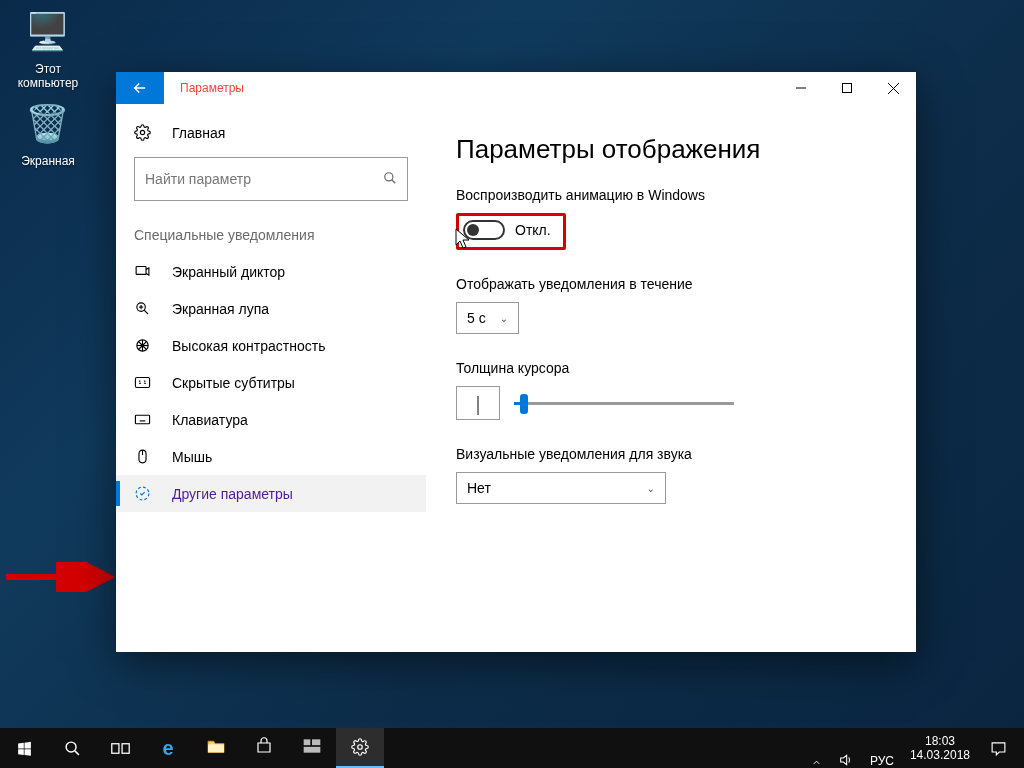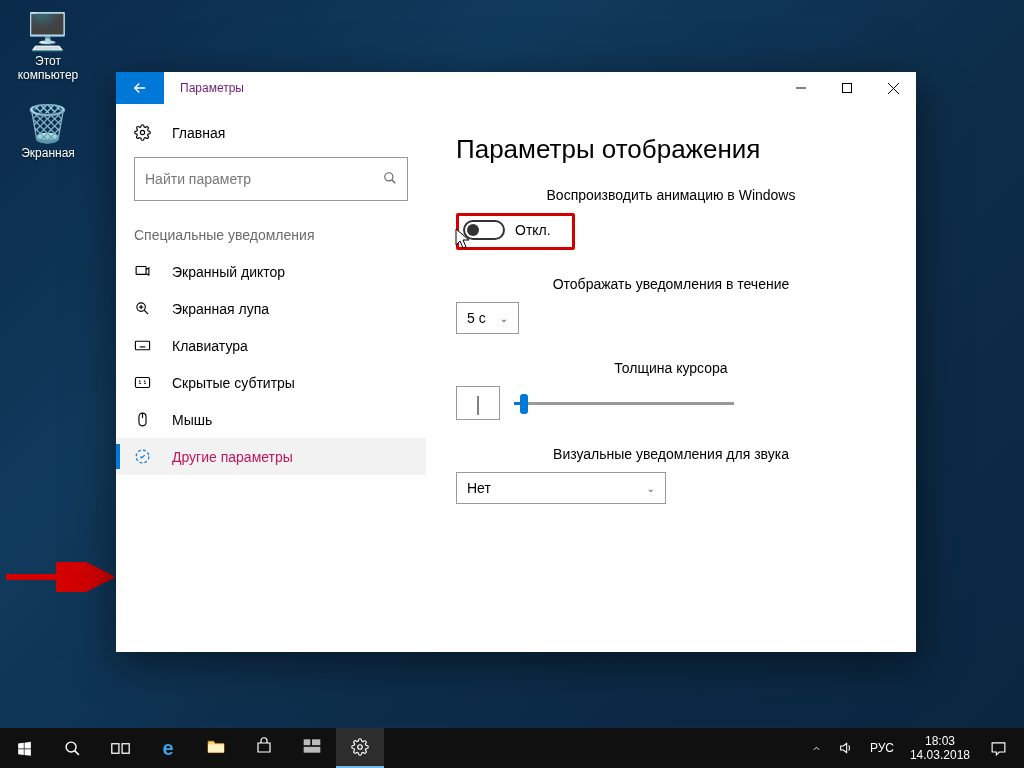--- a/index.html
+++ b/index.html
@@ -19,21 +19,21 @@
     width: 80px;
     text-align: center;
     color: #fff;
     font-size: 12px;
     cursor: pointer;
   }
   .desktop-icon .glyph {
     font-size: 36px;
     line-height: 40px;
   }
-  .desktop-icon .label { margin-top: 2px; text-shadow: 0 1px 2px rgba(0,0,0,.6);}
+  .desktop-icon .label { margin-top: 10px; text-shadow: 0 1px 2px rgba(0,0,0,.6);}
   
   .red-arrow {
     position: absolute;
     left: 4px; top: 562px;
     width: 110px; height: 30px;
     pointer-events: none;
   }
   
   .window {
     position: absolute;
@@ -55,21 +55,21 @@
     background: #0078d7;
     color: #fff;
     display: flex; align-items: center; justify-content: center;
     font-size: 16px;
     cursor: pointer;
   }
   .title-text {
     flex: 1;
     padding-left: 16px;
     display: flex; align-items: center;
-    color: #701a75;
+    color: #ef4444;
   }
   .win-controls { display: flex; }
   .win-btn {
     width: 46px;
     display: flex; align-items: center; justify-content: center;
     cursor: pointer;
     font-size: 12px;
   }
   .window-body {
     flex: 1;
@@ -86,21 +86,21 @@
     padding: 10px 18px;
     cursor: pointer;
     color: #000;
   }
   .sb-row.section-title {
     color: #6b6b6b;
     cursor: default;
     padding-top: 14px; padding-bottom: 10px;
   }
   .sb-row.selected {
-    color: #be185d;
+    color: #4c1d95;
     position: relative;
     background: #f2f2f2;
   }
   .sb-row.selected::before {
     content: "";
     position: absolute;
     left: 0; top: 6px; bottom: 6px;
     width: 4px;
     background: #0078d7;
   }
@@ -126,21 +126,21 @@
     flex: 1;
     padding: 18px 30px;
     overflow: auto;
   }
   h1.page-title {
     font-weight: 400;
     font-size: 26px;
     margin: 12px 0 22px;
   }
   .setting-block { margin-bottom: 26px; }
-  .setting-label { margin-bottom: 10px; font-size: 14px; text-align: center; }
+  .setting-label { margin-bottom: 10px; font-size: 14px; }
   .toggle {
     display: inline-flex; align-items: center;
     cursor: pointer;
   }
   .toggle-track {
     width: 42px; height: 20px;
     border: 2px solid #333;
     border-radius: 12px;
     position: relative;
     margin-right: 10px;
@@ -157,21 +157,21 @@
     background: #0078d7;
     border-color: #0078d7;
   }
   .toggle.on .toggle-track .knob {
     background: #fff;
     left: auto; right: 2px;
   }
   .highlight-box {
     border: 3px solid #d40000;
     display: inline-block;
-    padding: 4px 21px 4px 4px;
+    padding: 4px 12px 4px 4px;
     border-radius: 2px;
   }
   .select-box {
     display: inline-flex; align-items: center;
     border: 1px solid #999;
     height: 32px;
     padding: 0 10px;
     min-width: 60px;
     cursor: pointer;
   }
@@ -239,21 +239,21 @@
     border-bottom: 2px solid #76b9ed;
   }
   .tb-right {
     margin-left: auto;
     display: flex; align-items: center;
     font-size: 12px;
     padding-right: 6px;
   }
   .tb-right .tb-item {
     padding: 0 8px;
-    display: flex; align-items: center;
+    display: flex; align-items: flex-end;
     height: 100%;
     cursor: pointer;
   }
   .tb-clock { text-align: center; line-height: 1.2; padding: 0 8px; }
   .tb-notif {
     width: 40px;
     display: flex; align-items: center; justify-content: center;
   }
 </style>
 </head>
@@ -350,43 +350,55 @@
           <svg width="17" height="17" viewBox="0 0 24 24" fill="none" stroke="#000" stroke-width="1.6">
               <circle cx="10" cy="10" r="6"></circle>
               <line x1="10" y1="7" x2="10" y2="13"></line>
               <line x1="7" y1="10" x2="13" y2="10"></line>
               <line x1="20" y1="20" x2="14.5" y2="14.5"></line>
             </svg>
         </span>
         <span>Экранная лупа</span>
       </div>
 
+      <div class="sb-row">
+        <span class="sb-icon">
+          <svg width="17" height="17" viewBox="0 0 24 24" fill="none" stroke="#000" stroke-width="1.6">
+              <circle cx="12" cy="12" r="8"></circle>
+              <line x1="12" y1="4" x2="12" y2="20"></line>
+              <line x1="4" y1="12" x2="20" y2="12"></line>
+              <line x1="6" y1="6" x2="18" y2="18"></line>
+              <line x1="18" y1="6" x2="6" y2="18"></line>
+            </svg>
+        </span>
+        <span>Высокая контрастность</span>
+      </div>
+
+      <div class="sb-row">
+        <span class="sb-icon">
+          <svg width="17" height="17" viewBox="0 0 24 24" fill="none" stroke="#000" stroke-width="1.6">
+              <rect x="2" y="5" width="20" height="14" rx="2"></rect>
+              <path d="M7 13h3M14 13h3M7 10h2M14 10h2"></path>
+            </svg>
+        </span>
+        <span>Скрытые субтитры</span>
+      </div>
 
       <div class="sb-row">
         <span class="sb-icon">
           <svg width="17" height="17" viewBox="0 0 24 24" fill="none" stroke="#000" stroke-width="1.6">
               <rect x="2" y="6" width="20" height="12" rx="1"></rect>
               <line x1="6" y1="10" x2="6" y2="10"></line>
               <line x1="10" y1="10" x2="10" y2="10"></line>
               <line x1="14" y1="10" x2="14" y2="10"></line>
               <line x1="18" y1="10" x2="18" y2="10"></line>
               <line x1="8" y1="14" x2="16" y2="14"></line>
             </svg>
         </span>
         <span>Клавиатура</span>
-      </div>
-
-      <div class="sb-row">
-        <span class="sb-icon">
-          <svg width="17" height="17" viewBox="0 0 24 24" fill="none" stroke="#000" stroke-width="1.6">
-              <rect x="2" y="5" width="20" height="14" rx="2"></rect>
-              <path d="M7 13h3M14 13h3M7 10h2M14 10h2"></path>
-            </svg>
-        </span>
-        <span>Скрытые субтитры</span>
       </div>
 
       <div class="sb-row">
         <span class="sb-icon">
           <svg width="17" height="17" viewBox="0 0 24 24" fill="none" stroke="#000" stroke-width="1.6">
               <rect x="7" y="3" width="10" height="18" rx="5"></rect>
               <line x1="12" y1="3" x2="12" y2="10"></line>
             </svg>
         </span>
         <span>Мышь</span>

